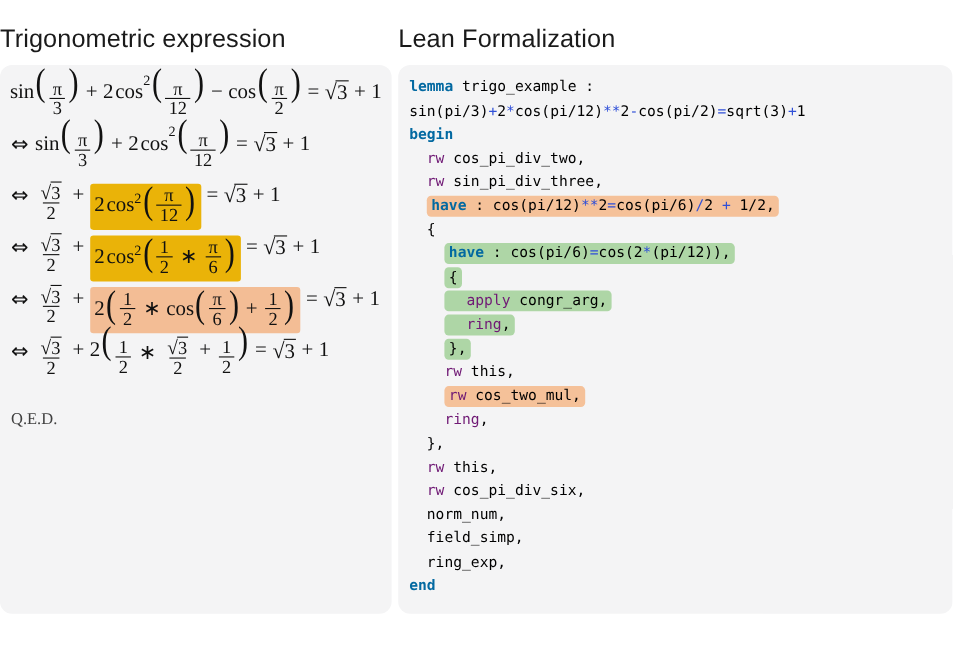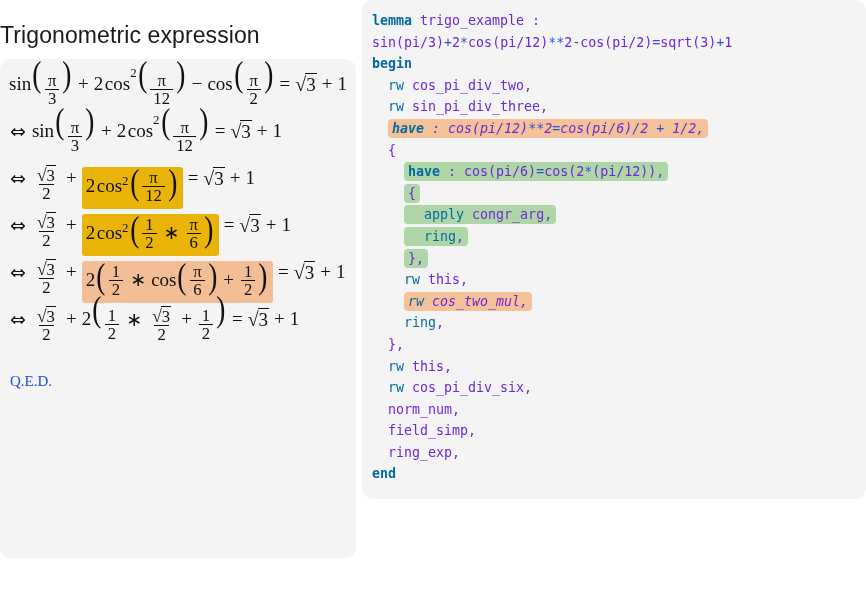--- a/index.html
+++ b/index.html
@@ -46,21 +46,21 @@
     font-size:19px;
     white-space:nowrap;
   }
   .eq-row.ind{justify-content:flex-start;padding-left:10px;}
   .iff{font-size:19px;margin-right:6px;font-family:"DejaVu Sans",sans-serif;}
   .hl-green{background:#eab308;border-radius:3px;padding:3px 4px;}
   .hl-orange{background:#f3bd95;border-radius:3px;padding:3px 4px;}
   .op{margin:0 5px;}
   .qed{
     font-family:"Liberation Serif", serif;
-    font-size:15px;color:#1d4ed8;
+    font-size:15px;color:#404040;
     padding:18px 0 0 10px;
   }
 
   
   .frac{
     display:inline-flex;
     flex-direction:column;
     align-items:center;
     vertical-align:middle;
     margin:0 2px;
@@ -90,25 +90,25 @@
   .code-body{
     font-family:"DejaVu Sans Mono","Liberation Mono",monospace;
     font-size:13.3px;
     line-height:21.6px;
     padding:10px 0 0 10px;
     color:#3b3b3b;
     white-space:pre;
   }
   .ln{height:21.6px;}
   .kw{color:#0369a1;font-weight:bold;}
-  .tac{color:#0369a1;}
+  .tac{color:#701a75;}
   .opc{color:#3050d8;}
-  .id{color:#6d28d9;}
+  .id{color:#000000;}
   .hlg{background:#aed6a6;}
-  .hlo{background:#f5c199;font-style:italic;}
+  .hlo{background:#f5c199;}
   .hlg-r{border-radius:4px 4px 0 0;margin-top:13px;}
   .hlg-m{border-radius:0;}
   .hlg-b{border-radius:0 0 4px 4px;}
   .pill{padding:2px 4px;border-radius:4px;}
 </style>
 </head>
 <body>
 
 <div class="page">
 
@@ -200,19 +200,20 @@
               <span class="den">2</span>
             </span><span class="paren">)</span><span class="op">=</span><span class="sqrt"><span class="radic">√</span><span class="rad-body">3</span></span><span class="op">+</span>1
         </div>
 
         <div class="qed">Q.E.D.</div>
       </div>
     </div>
   </div>
 
   <div class="col col-right">
+    <div class="panel-title">Lean Formalization</div>
 
     <div class="panel panel-right">
       <div class="code-body" id="code-body"><div class="ln"><span class="kw">lemma </span><span class="id">trigo_example :</span></div><div class="ln"><span class="id">sin(pi/3)</span><span class="opc">+</span><span class="id">2</span><span class="opc">*</span><span class="id">cos(pi/12)</span><span class="opc">**</span><span class="id">2</span><span class="opc">-</span><span class="id">cos(pi/2)</span><span class="opc">=</span><span class="id">sqrt(3)</span><span class="opc">+</span><span class="id">1</span></div><div class="ln"><span class="kw">begin</span></div><div class="ln"><span class="id">  </span><span class="tac">rw</span><span class="id"> cos_pi_div_two,</span></div><div class="ln"><span class="id">  </span><span class="tac">rw</span><span class="id"> sin_pi_div_three,</span></div><div class="ln"><span>  </span><span class="hlo pill"><span class="kw">have</span><span class="id"> : cos(pi/12)</span><span class="opc">**</span><span class="id">2</span><span class="opc">=</span><span class="id">cos(pi/6)</span><span class="opc">/</span><span class="id">2 </span><span class="opc">+</span><span class="id"> 1/2,</span></span></div><div class="ln"><span class="id">  {</span></div><div class="ln"><span>    </span><span class="hlg hlg-r pill"><span class="kw">have</span><span class="id"> : cos(pi/6)</span><span class="opc">=</span><span class="id">cos(2</span><span class="opc">*</span><span class="id">(pi/12)),</span></span></div><div class="ln"><span>    </span><span class="hlg hlg-m pill"><span class="id">{</span></span></div><div class="ln"><span>    </span><span class="hlg hlg-m pill"><span class="id">  </span><span class="tac">apply</span><span class="id"> congr_arg,</span></span></div><div class="ln"><span>    </span><span class="hlg hlg-m pill"><span class="id">  </span><span class="tac">ring</span><span class="id">,</span></span></div><div class="ln"><span>    </span><span class="hlg hlg-b pill"><span class="id">},</span></span></div><div class="ln"><span class="id">    </span><span class="tac">rw</span><span class="id"> this,</span></div><div class="ln"><span>    </span><span class="hlo pill"><span class="tac">rw</span><span class="id"> cos_two_mul,</span></span></div><div class="ln"><span class="id">    </span><span class="tac">ring</span><span class="id">,</span></div><div class="ln"><span class="id">  },</span></div><div class="ln"><span class="id">  </span><span class="tac">rw</span><span class="id"> this,</span></div><div class="ln"><span class="id">  </span><span class="tac">rw</span><span class="id"> cos_pi_div_six,</span></div><div class="ln"><span class="id">  norm_num,</span></div><div class="ln"><span class="id">  field_simp,</span></div><div class="ln"><span class="id">  ring_exp,</span></div><div class="ln"><span class="kw">end</span></div></div>
     </div>
   </div>
 
 </div>
 
 </body></html>

